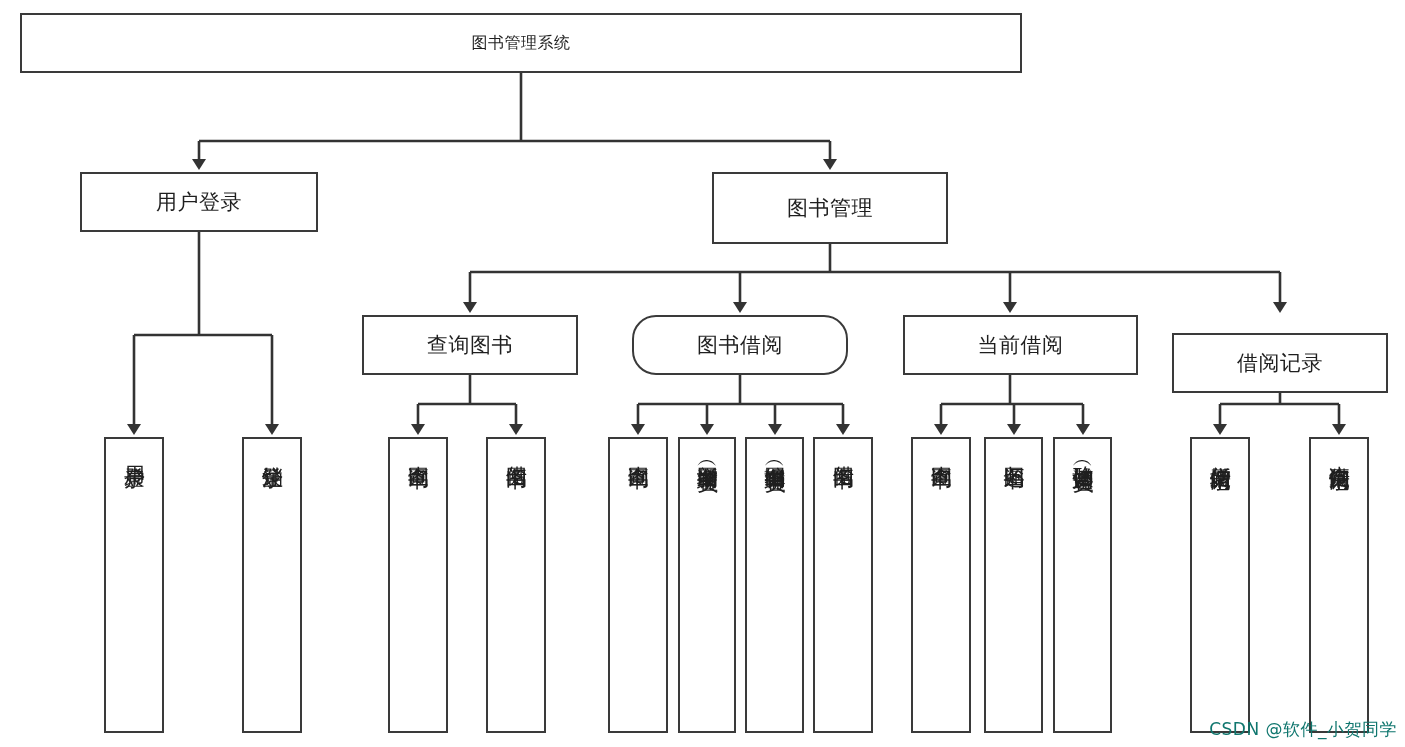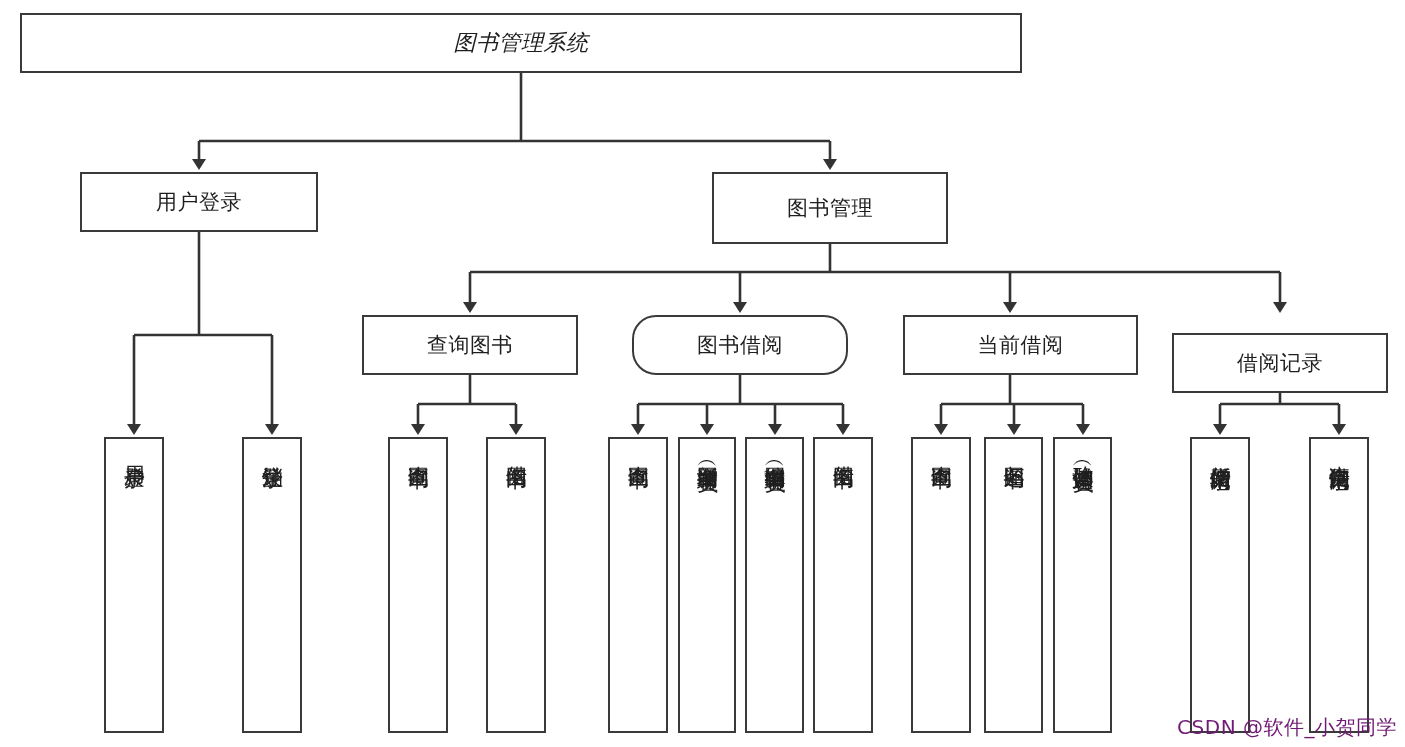--- a/index.html
+++ b/index.html
@@ -41,21 +41,21 @@
   }
   .node.vertical .node-label {
     writing-mode: vertical-rl;
     text-orientation: upright;
     font-size: 21px;
     line-height: 1.18;
     letter-spacing: 1px;
     white-space: normal;
     max-height: 272px;
   }
-  .node.root .node-label { font-size: 22px; font-style: italic; }
+  .node.root .node-label { font-size: 16px; }
 
   svg.links {
     position: absolute;
     left: 0;
     top: 0;
     width: 1405px;
     height: 747px;
     pointer-events: none;
   }
   .link-line {
@@ -63,22 +63,22 @@
     stroke-width: 2.6;
     fill: none;
   }
   .arrow-head {
     fill: #333333;
   }
   .watermark {
     position: absolute;
     right: 8px;
     bottom: 6px;
-    font-size: 20px;
-    color: #701a75;
+    font-size: 17px;
+    color: #0f766e;
     letter-spacing: 0.5px;
     white-space: nowrap;
   }
 </style>
 </head>
 <body>
 
 <div id="canvas">
 
   <svg class="links" viewBox="0 0 1405 747" xmlns="http://www.w3.org/2000/svg">

